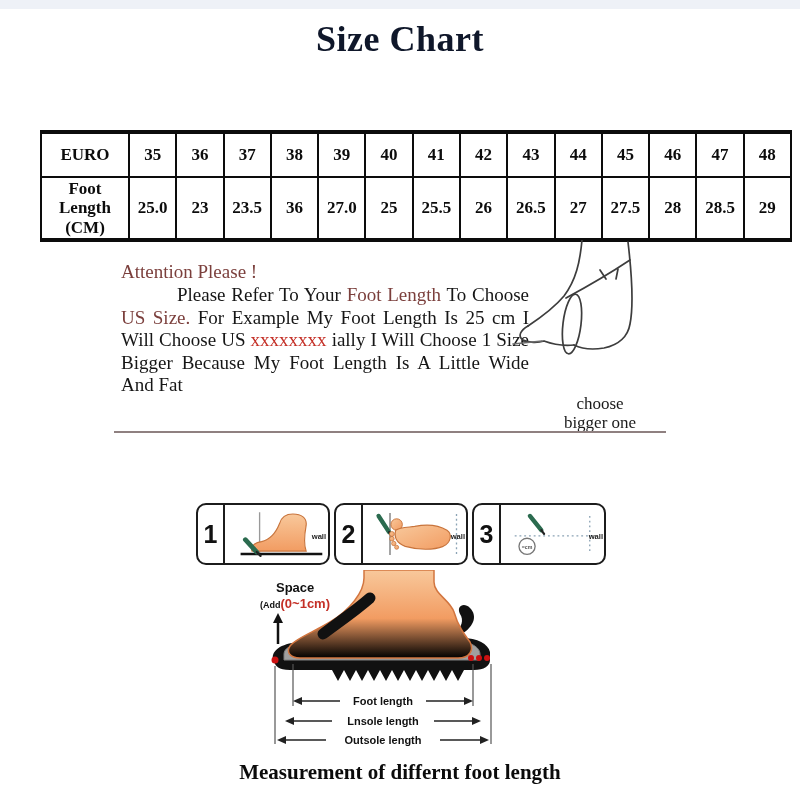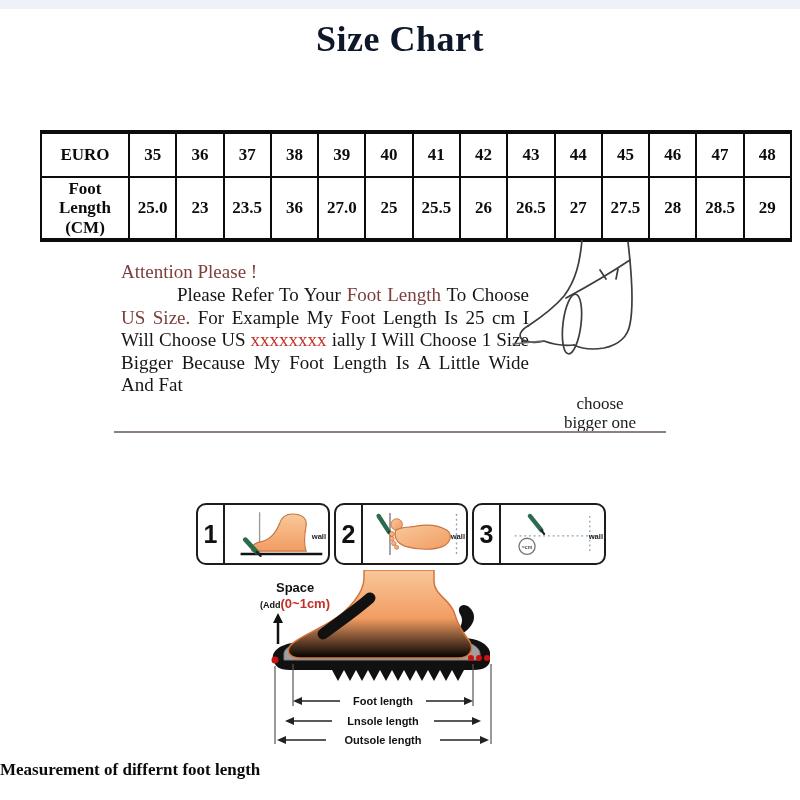--- a/index.html
+++ b/index.html
@@ -34,22 +34,22 @@
                    font-size:23px;color:var(--purple,#4b3e78);}
   .panels{position:absolute;top:503px;left:196px;display:flex;gap:4px;}
   .panel{width:134px;height:62px;border:2.5px solid #1c1c1c;border-radius:10px;background:#fff;
          display:flex;box-sizing:border-box;overflow:hidden;}
   .panel-num{width:25px;border-right:2px solid #1c1c1c;display:flex;align-items:center;
              justify-content:center;font-family:"Liberation Sans",sans-serif;font-weight:bold;
              font-size:25px;color:#111;}
   .panel-art{flex:1;position:relative;margin-left:8px;}
   .panel-art svg{display:block;width:100%;height:100%;}
   .diagram{position:absolute;top:570px;left:220px;width:360px;height:200px;}
-  .footer-caption{position:absolute;top:760px;left:0;width:100%;
-                  font-size:17px;font-weight:bold;color:#0b0b0b;}
+  .footer-caption{position:absolute;top:760px;left:0;width:100%;text-align:center;
+                  font-size:21px;font-weight:bold;color:#0b0b0b;}
   svg text{font-family:"Liberation Sans",sans-serif;}
 </style>
 </head>
 <body>
 
 <div class="page">
 
   <div class="topband"></div>
 
   <div class="title">Size Chart</div>

